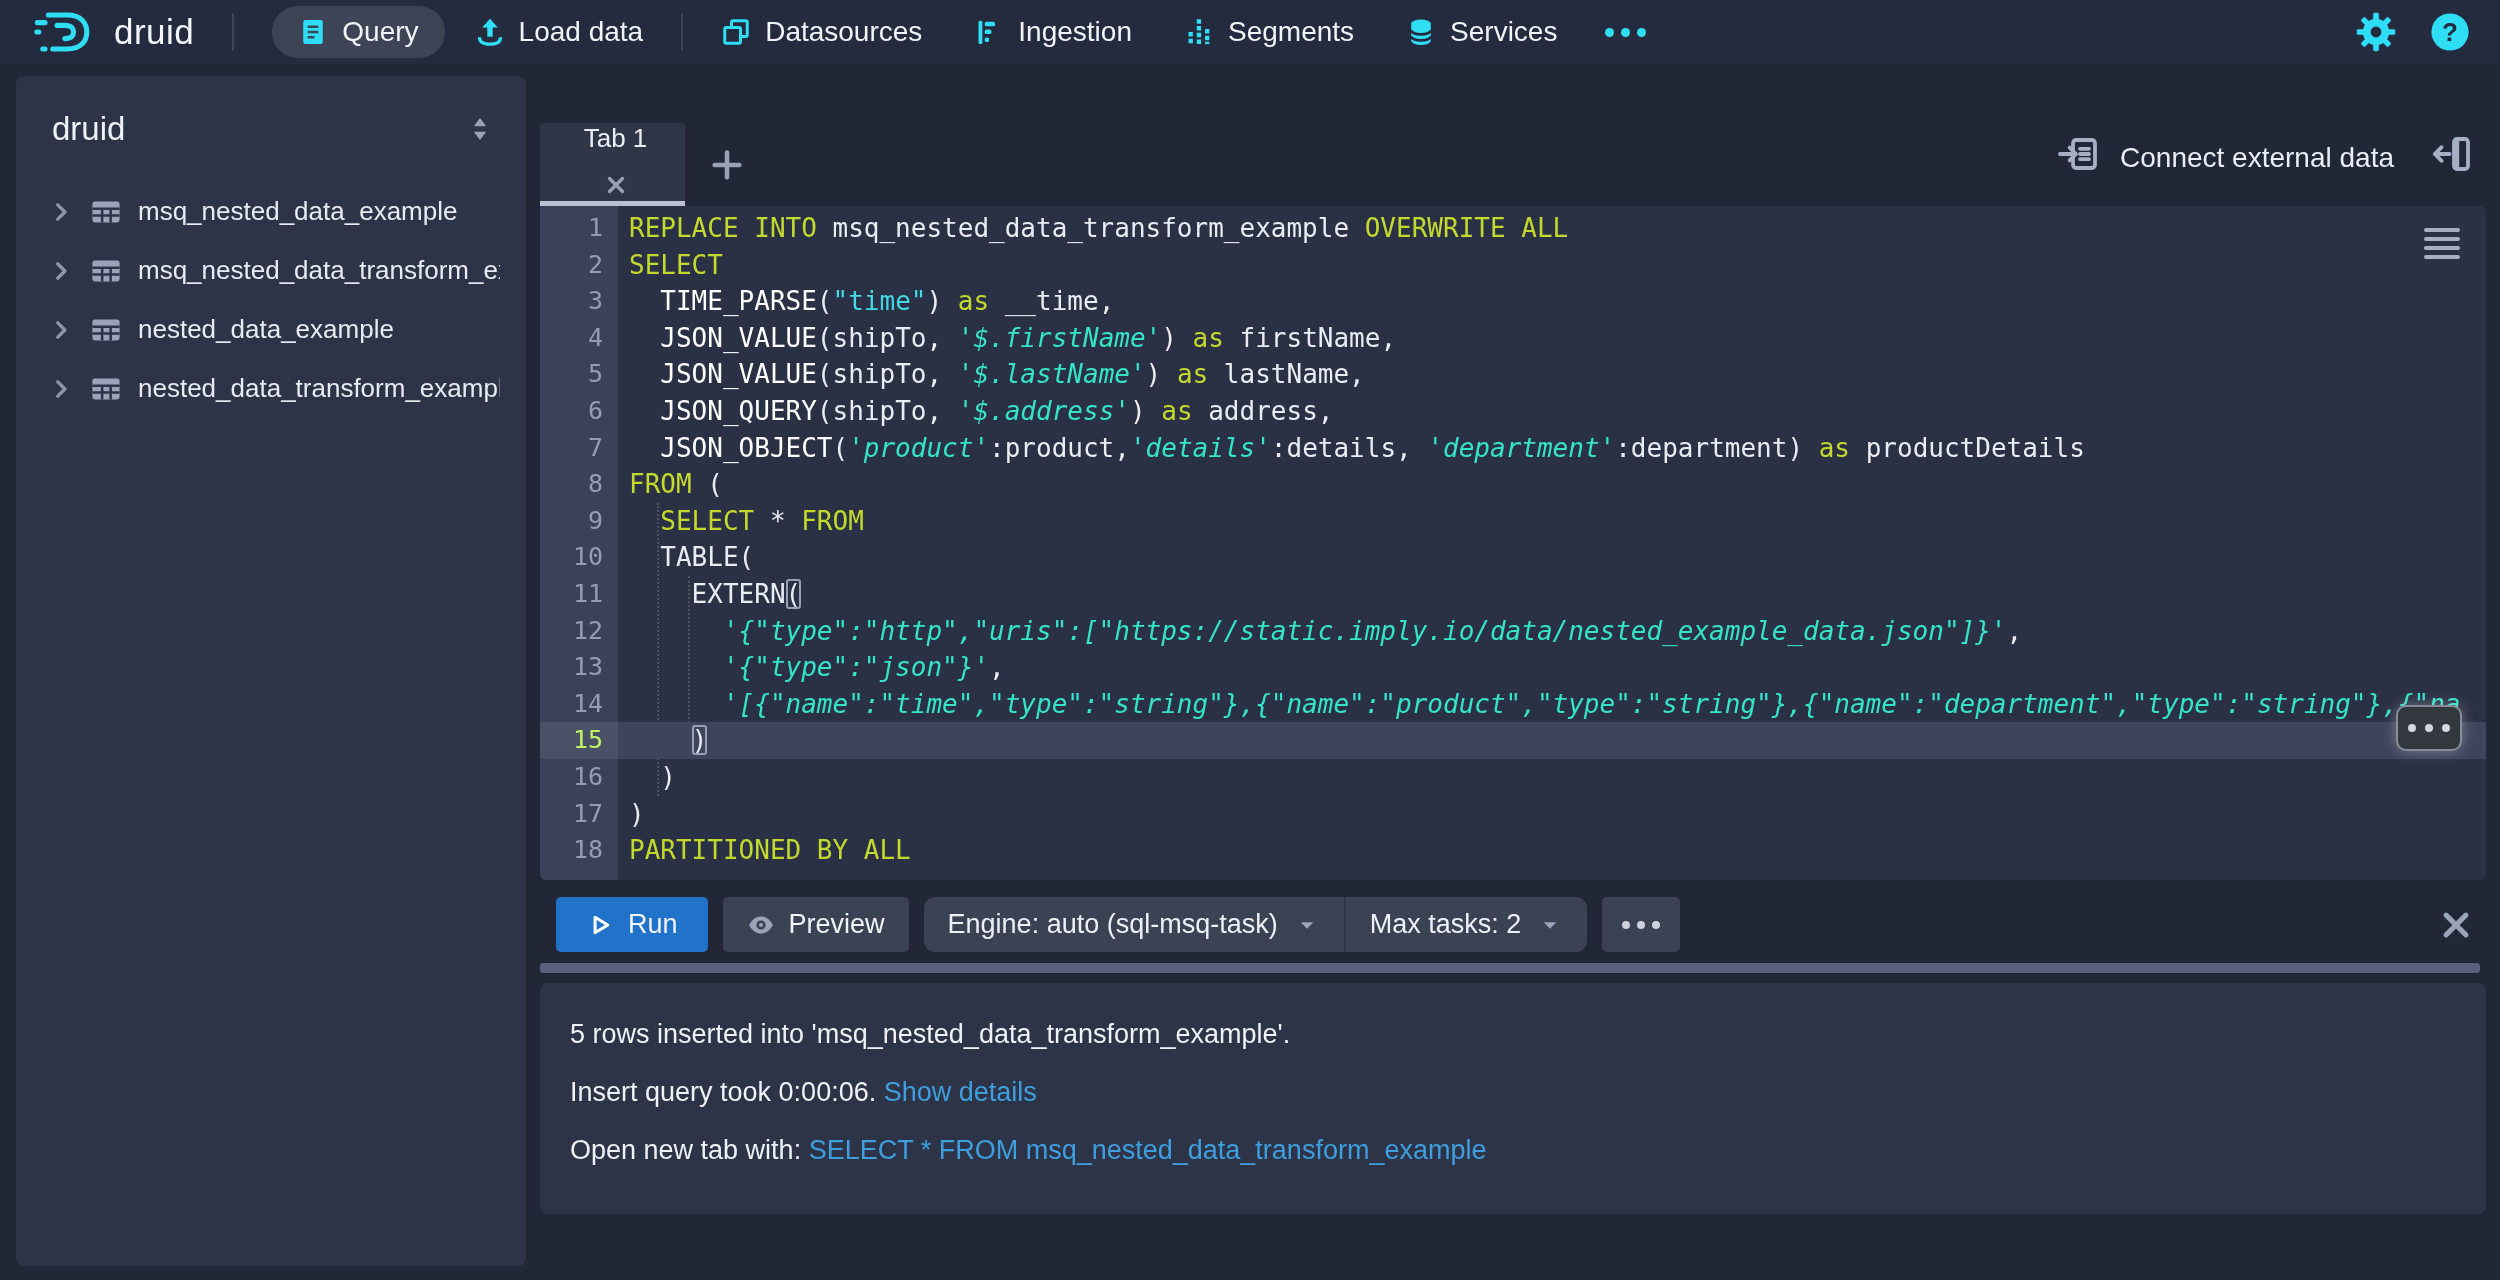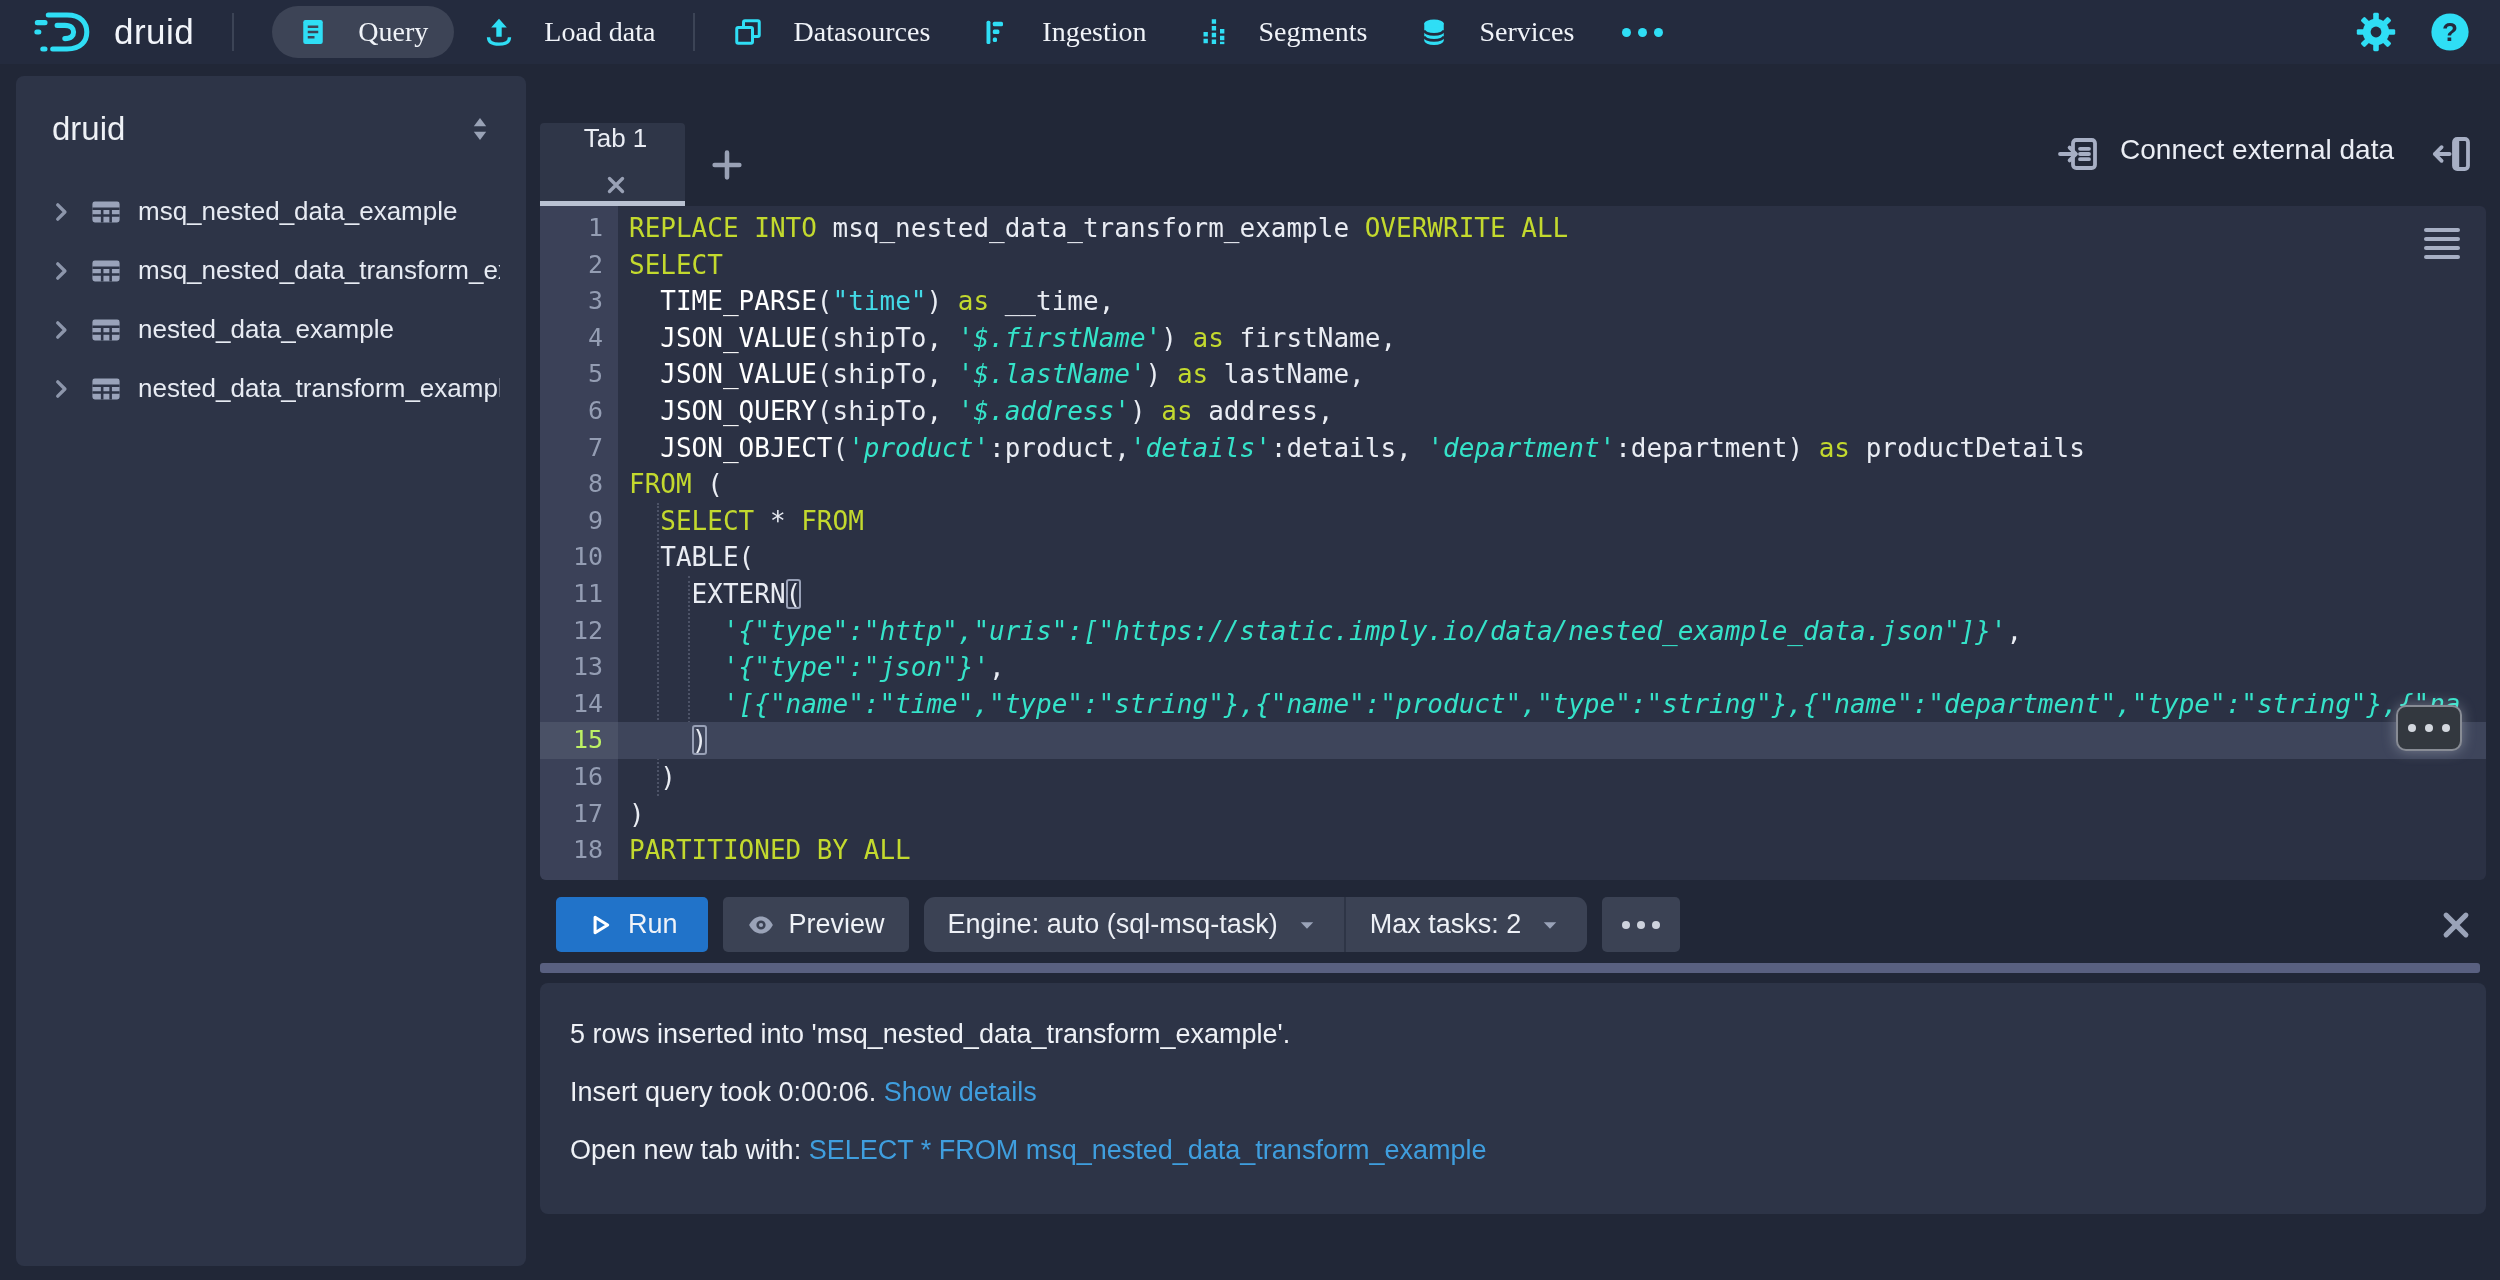--- a/index.html
+++ b/index.html
@@ -14,21 +14,21 @@
   svg { display:block; }
 
   
   .navbar {
     position:absolute; left:0; top:0; width:2500px; height:64px;
     background:#242b3e; display:flex; align-items:center; padding:0 30px 0 34px;
   }
   .logo-icon { width:66px; height:44px; }
   .wordmark { font-size:35px; font-weight:400; color:#f2f5fa; letter-spacing:.5px; margin-left:14px; }
   .nav-divider { width:2px; height:38px; background:#3c4456; margin:0 38px; }
-  .nav-item { display:flex; align-items:center; gap:30px; font-size:28px; color:#f0f3f8; cursor:pointer;font-family:Liberation Serif, serif; }
+  .nav-item { display:flex; align-items:center; gap:14px; font-size:28px; color:#f0f3f8; cursor:pointer; }
   .nav-item + .nav-item { margin-left:52px; }
   .nav-pill { background:#3d4456; border-radius:26px; padding:10px 26px; margin-left:0; }
   .nav-icon { width:30px; height:30px; }
   .more-dots { display:flex; gap:7px; margin-left:48px; }
   .more-dots i { width:9px; height:9px; border-radius:50%; background:#2fdef5; }
   .nav-right { margin-left:auto; display:flex; align-items:center; gap:34px; }
   .nav-right svg { width:40px; height:40px; }
 
   
   .sidebar {
@@ -51,21 +51,21 @@
   .tabbar { position:absolute; left:0; top:0; width:100%; height:130px; }
   .tab {
     position:absolute; left:0; top:47px; height:83px; width:145px;
     background:#2f3648; border-radius:4px 4px 0 0;
     display:flex; align-items:center; padding:0 16px 0 22px; gap:18px; cursor:pointer;flex-direction:column;
   }
   .tab::after { content:""; position:absolute; left:0; bottom:0; width:100%; height:5px; background:#b9c1d2; }
   .tab-label { font-size:26px; color:#eaedf4; }
   .tab-close { width:26px; height:26px; cursor:pointer; }
   .add-tab { position:absolute; left:168px; top:70px; width:38px; height:38px; cursor:pointer; }
-  .connect-btn { position:absolute; right:92px; top:58px; display:flex; align-items:flex-start; gap:22px; cursor:pointer; }
+  .connect-btn { position:absolute; right:92px; top:58px; display:flex; align-items:flex-end; gap:22px; cursor:pointer; }
   .connect-btn svg { width:40px; height:40px; }
   .connect-label { font-size:28px; color:#eaedf4; }
   .drawer-btn { position:absolute; right:14px; top:58px; width:40px; height:40px; cursor:pointer; }
 
   
   .editor {
     position:absolute; left:0; top:130px; width:100%; height:674px;
     background:#2b3144; border-radius:0 6px 6px 6px; overflow:hidden;
   }
   .gutter-bg { position:absolute; left:0; top:0; width:78px; height:100%; background:#3b4158; }

